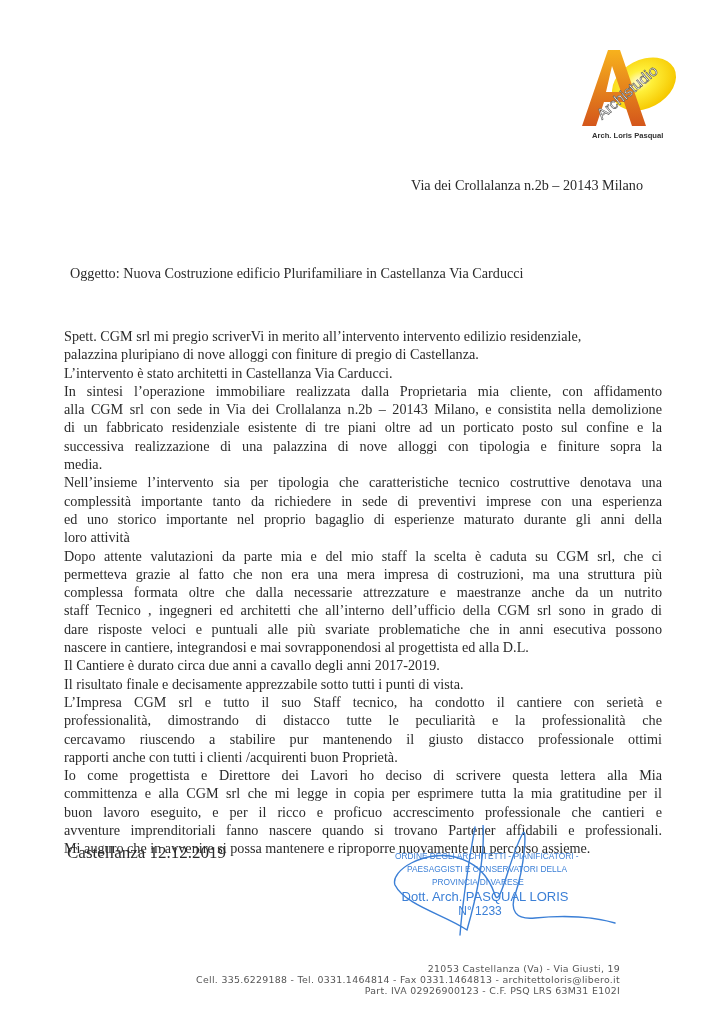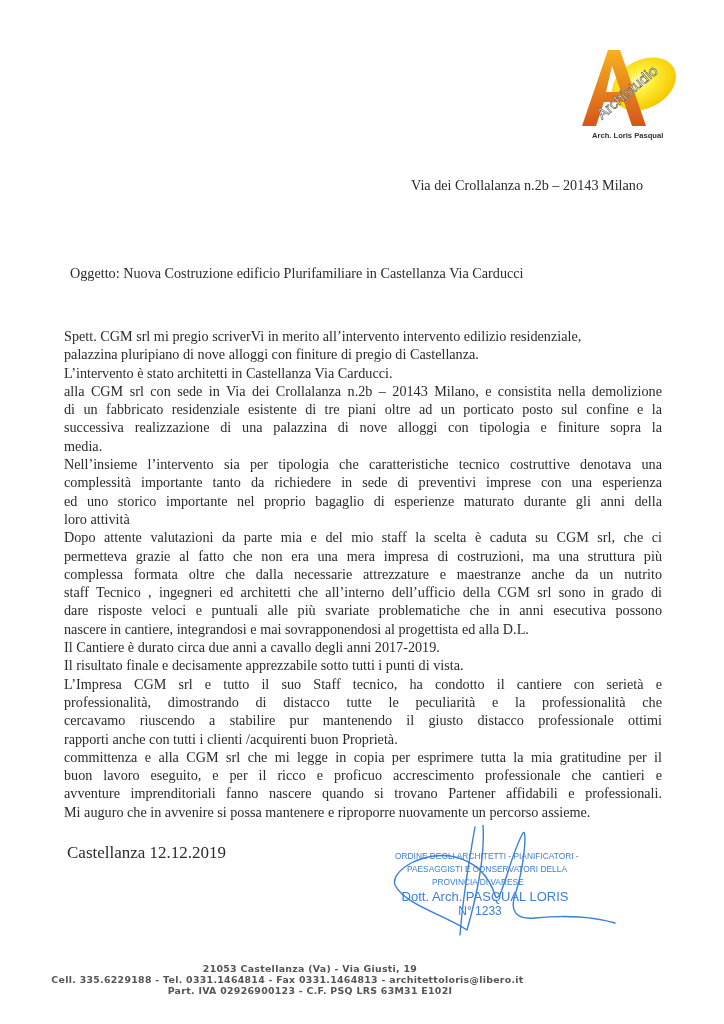--- a/index.html
+++ b/index.html
@@ -16,23 +16,23 @@
     .date { position: absolute; left: 67px; top: 843px; font-size: 17px; white-space: nowrap; }
     .stamp { position: absolute; left: 365px; top: 825px; width: 260px; height: 115px; }
     .stamp-text { position: absolute; font-family: "Liberation Sans", "DejaVu Sans", sans-serif;
                   color: #3b7fd6; text-align: center; white-space: nowrap; }
     .stamp-l1 { left: 30px; top: 25px; font-size: 9.5px; width: 180px; transform: scaleX(0.88); transform-origin: left; }
     .stamp-l2 { left: 42px; top: 38px; font-size: 9.5px; width: 150px; transform: scaleX(0.88); transform-origin: left; }
     .stamp-l3 { left: 60px; top: 51px; font-size: 9.5px; width: 120px; transform: scaleX(0.88); transform-origin: left; }
     .stamp-l4 { left: 30px; top: 64px; font-size: 13px; width: 180px; }
     .stamp-l5 { left: 85px; top: 79px; font-size: 12px; width: 60px; }
     .signature { position: absolute; left: 0; top: 0; width: 260px; height: 115px; }
-    .footer { position: absolute; left: 0; top: 963px; width: 620px; text-align: center;
+    .footer { position: absolute; left: 0; top: 963px; width: 620px; text-align: right;
               font-family: "DejaVu Sans", "Liberation Sans", sans-serif; font-size: 9.4px; line-height: 11.2px;
-              color: #555555; letter-spacing: 0.3px; font-weight: bold; }
+              color: #555555; letter-spacing: 0.3px; }
     .footer div { white-space: nowrap; }
     .footer .f2 { margin-left: -45px; }
   </style>
 </head>
 <body>
 
 <div class="logo">
   <svg viewBox="0 0 120 100">
     <defs>
       <radialGradient id="eggGrad" cx="0.45" cy="0.4" r="0.6">
@@ -55,40 +55,42 @@
 <div class="recipient">
   <div>Via dei Crollalanza n.2b – 20143 Milano</div>
 </div>
 
 <div class="subject">Oggetto: Nuova Costruzione edificio Plurifamiliare in Castellanza Via Carducci</div>
 
 <div class="body-text" id="letter-body">
     <span class="line">Spett. CGM srl mi pregio scriverVi in merito all’intervento  intervento edilizio residenziale,</span>
     <span class="line">palazzina pluripiano di nove alloggi con finiture di pregio di Castellanza.</span>
     <span class="line">L’intervento è stato architetti in Castellanza Via Carducci.</span>
+    <span class="line j">In sintesi l’operazione immobiliare realizzata dalla Proprietaria mia cliente, con affidamento</span>
     <span class="line j">alla CGM srl con sede in Via dei Crollalanza n.2b – 20143 Milano, e consistita nella demolizione</span>
     <span class="line j">di un fabbricato residenziale esistente  di tre piani oltre ad un porticato posto sul confine e la</span>
     <span class="line j">successiva realizzazione di una palazzina di nove alloggi con tipologia e finiture sopra la</span>
     <span class="line">media.</span>
     <span class="line j">Nell’insieme l’intervento sia per tipologia che caratteristiche tecnico costruttive denotava una</span>
     <span class="line j">complessità importante tanto da richiedere in sede di preventivi imprese con una esperienza</span>
     <span class="line j">ed uno storico importante nel proprio bagaglio di esperienze maturato durante gli anni della</span>
     <span class="line">loro attività</span>
     <span class="line j">Dopo attente valutazioni da parte mia e del mio staff la scelta è caduta su CGM srl, che ci</span>
     <span class="line j">permetteva grazie al fatto che non era una mera impresa di costruzioni, ma una struttura più</span>
     <span class="line j">complessa formata oltre che dalla necessarie attrezzature e maestranze anche da un nutrito</span>
     <span class="line j">staff Tecnico , ingegneri ed architetti che all’interno dell’ufficio della CGM srl sono in grado di</span>
     <span class="line j">dare risposte veloci e puntuali alle più svariate problematiche che in anni esecutiva possono</span>
     <span class="line">nascere in cantiere, integrandosi e mai sovrapponendosi al progettista ed alla D.L.</span>
     <span class="line">Il Cantiere è durato circa due anni a cavallo degli anni 2017-2019.</span>
     <span class="line">Il risultato finale e decisamente apprezzabile sotto tutti i punti di vista.</span>
     <span class="line j">L’Impresa CGM srl e tutto il suo  Staff tecnico, ha condotto il cantiere con serietà e</span>
     <span class="line j">professionalità, dimostrando di distacco tutte le peculiarità e la professionalità che</span>
     <span class="line j">cercavamo riuscendo a stabilire pur mantenendo il giusto distacco professionale ottimi</span>
     <span class="line">rapporti anche con tutti i clienti /acquirenti buon Proprietà.</span>
+    <span class="line j">Io come progettista e Direttore dei Lavori ho deciso di scrivere questa lettera alla Mia</span>
     <span class="line j">committenza e alla CGM srl che mi legge in copia per esprimere tutta la mia gratitudine per il</span>
     <span class="line j">buon lavoro eseguito, e per il ricco e proficuo accrescimento professionale che cantieri e</span>
     <span class="line j">avventure imprenditoriali fanno nascere quando si trovano Partener affidabili e professionali.</span>
     <span class="line">Mi auguro che in avvenire si possa mantenere e riproporre nuovamente un percorso assieme.</span>
   </div>
 
 <div class="date">Castellanza 12.12.2019</div>
 
 <div class="stamp">
   <div class="stamp-text stamp-l1">ORDINE DEGLI ARCHITETTI - PIANIFICATORI -</div>

